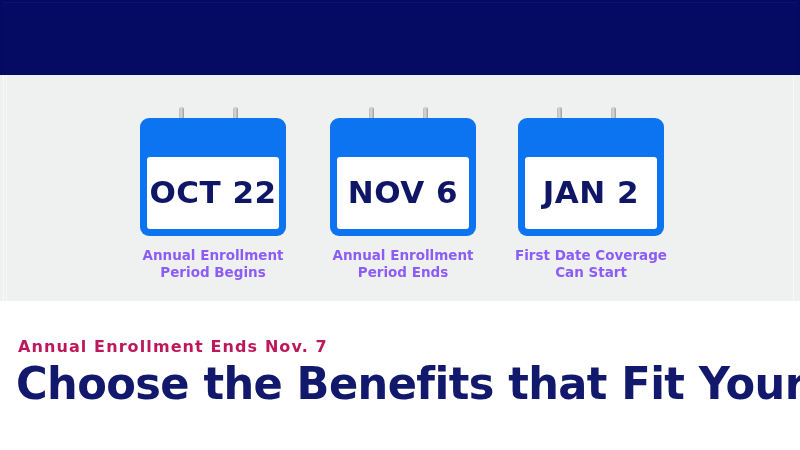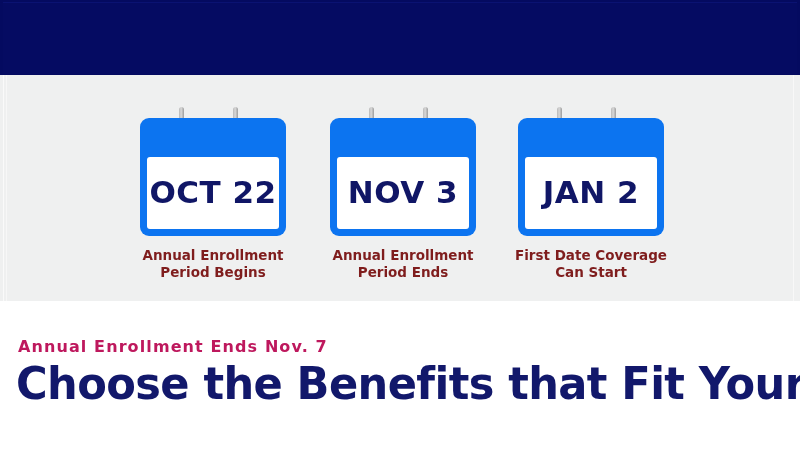--- a/index.html
+++ b/index.html
@@ -135,21 +135,21 @@
     font-size: 31px;
     letter-spacing: 0.5px;
     white-space: nowrap;
   }
   .cal-caption {
     position: absolute;
     left: -20px;
     right: -20px;
     top: 140px;
     text-align: center;
-    color: #7f1d1d;
+    color: #8b5cf6;
     font-size: 13.5px;
     font-weight: bold;
     line-height: 17px;
     white-space: pre-line;
   }
 
   
   .bottom {
     position: absolute;
     left: 0;
@@ -211,21 +211,21 @@
 Period Begins</div>
       </div>
 
       <div class="cal" style="left:330px; width:146px;">
         <div class="cal-rings">
           <div class="ring r1"></div>
           <div class="ring r2"></div>
         </div>
         <div class="cal-body">
           <div class="cal-page">
-            <div class="cal-date">NOV 3</div>
+            <div class="cal-date">NOV 6</div>
           </div>
         </div>
         <div class="cal-caption">Annual Enrollment
 Period Ends</div>
       </div>
 
       <div class="cal" style="left:518px; width:146px;">
         <div class="cal-rings">
           <div class="ring r1"></div>
           <div class="ring r2"></div>

